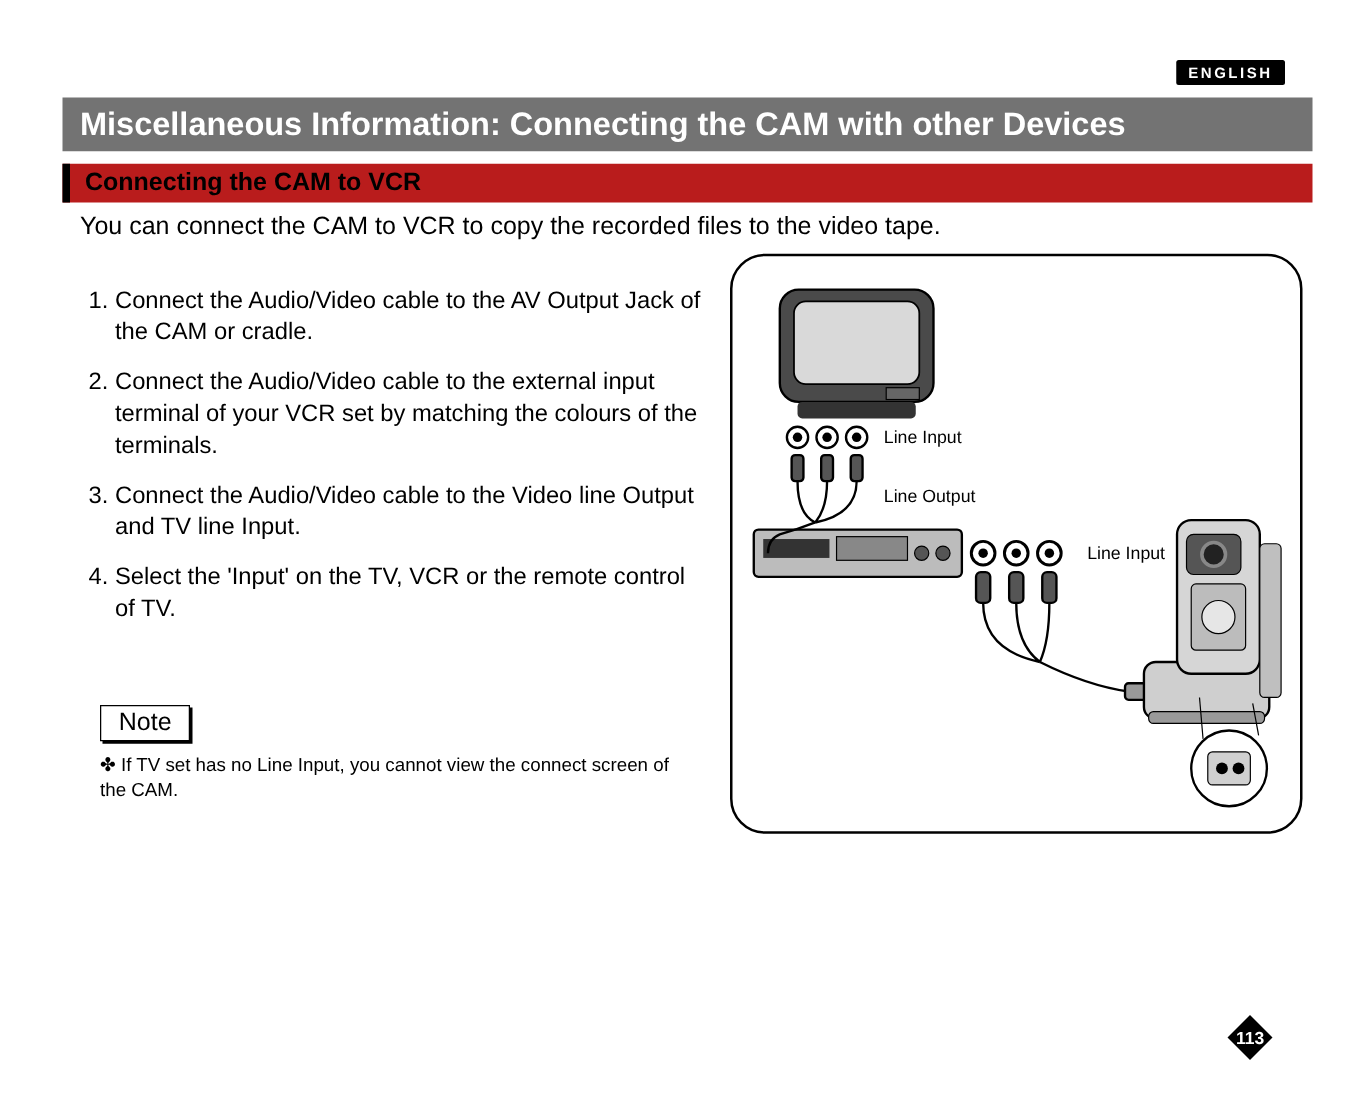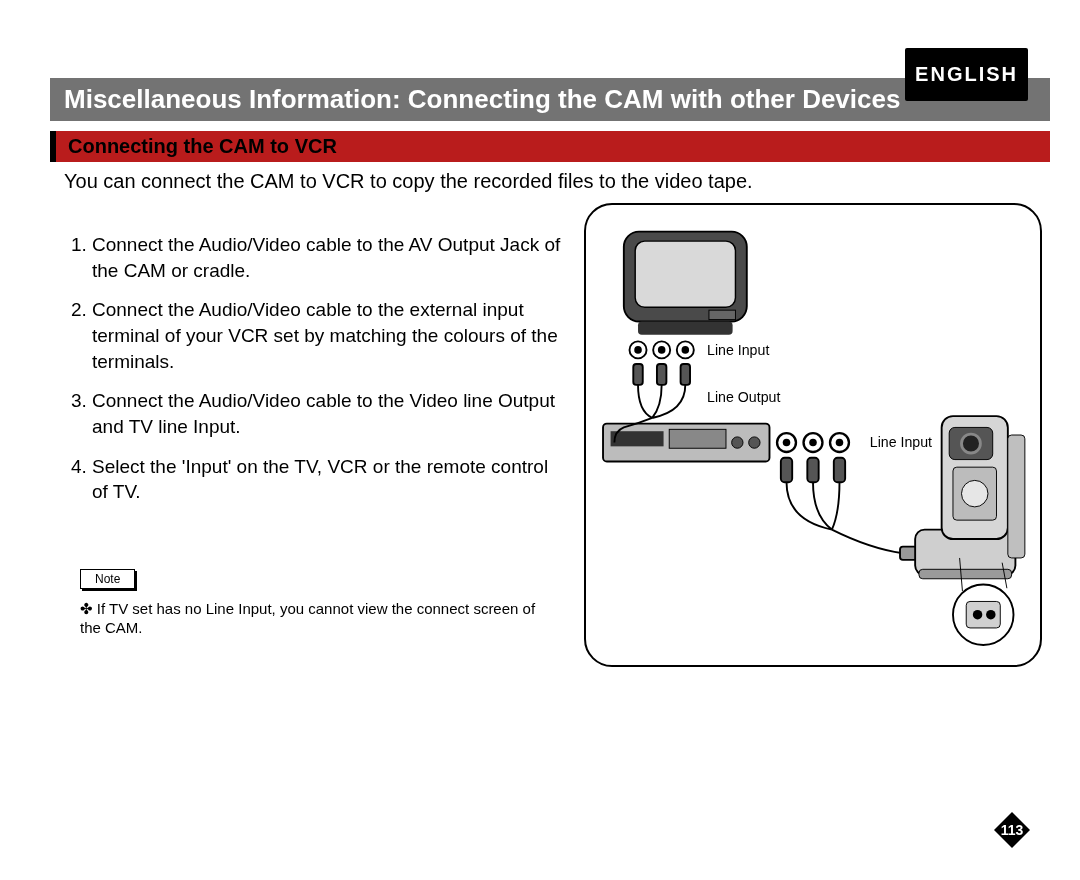--- a/index.html
+++ b/index.html
@@ -18,23 +18,23 @@
     box-sizing: border-box;
     padding: 30px 30px 30px 50px;
   }
   .lang-tag {
     position: absolute;
     top: 48px;
     right: 52px;
     background: #000;
     color: #fff;
     font-weight: bold;
-    font-size: 20px;
+    font-size: 12px;
     letter-spacing: 2px;
-    padding: 15px 10px;
+    padding: 3px 10px;
     border-radius: 2px;
   }
   .title-bar {
     margin-top: 48px;
     background: #737373;
     color: #fff;
     font-weight: bold;
     font-size: 26px;
     padding: 6px 14px;
   }
@@ -65,21 +65,21 @@
     line-height: 1.35;
   }
   ol.steps li {
     margin-bottom: 14px;
   }
   .note-label {
     display: inline-block;
     border: 1px solid #000;
     box-shadow: 2px 2px 0 #000;
     padding: 2px 14px;
-    font-size: 12px;
+    font-size: 20px;
     margin: 50px 0 10px 16px;
   }
   .note-body {
     font-size: 15px;
     margin: 0 14px 0 16px;
     line-height: 1.3;
   }
   .note-body::before {
     content: "✤ ";
   }
@@ -98,21 +98,21 @@
     height: 100%;
   }
   .dlabel {
     font-size: 15px;
     fill: #000;
     font-family: Arial, sans-serif;
   }
   .page-num-wrap {
     position: absolute;
     bottom: 30px;
-    right: 48px;
+    right: 60px;
     width: 40px;
     height: 40px;
   }
   .page-num-wrap svg { width: 40px; height: 40px; }
   .page-num-text {
     font-size: 14px;
     font-weight: bold;
     fill: #fff;
     text-anchor: middle;
     dominant-baseline: central;

